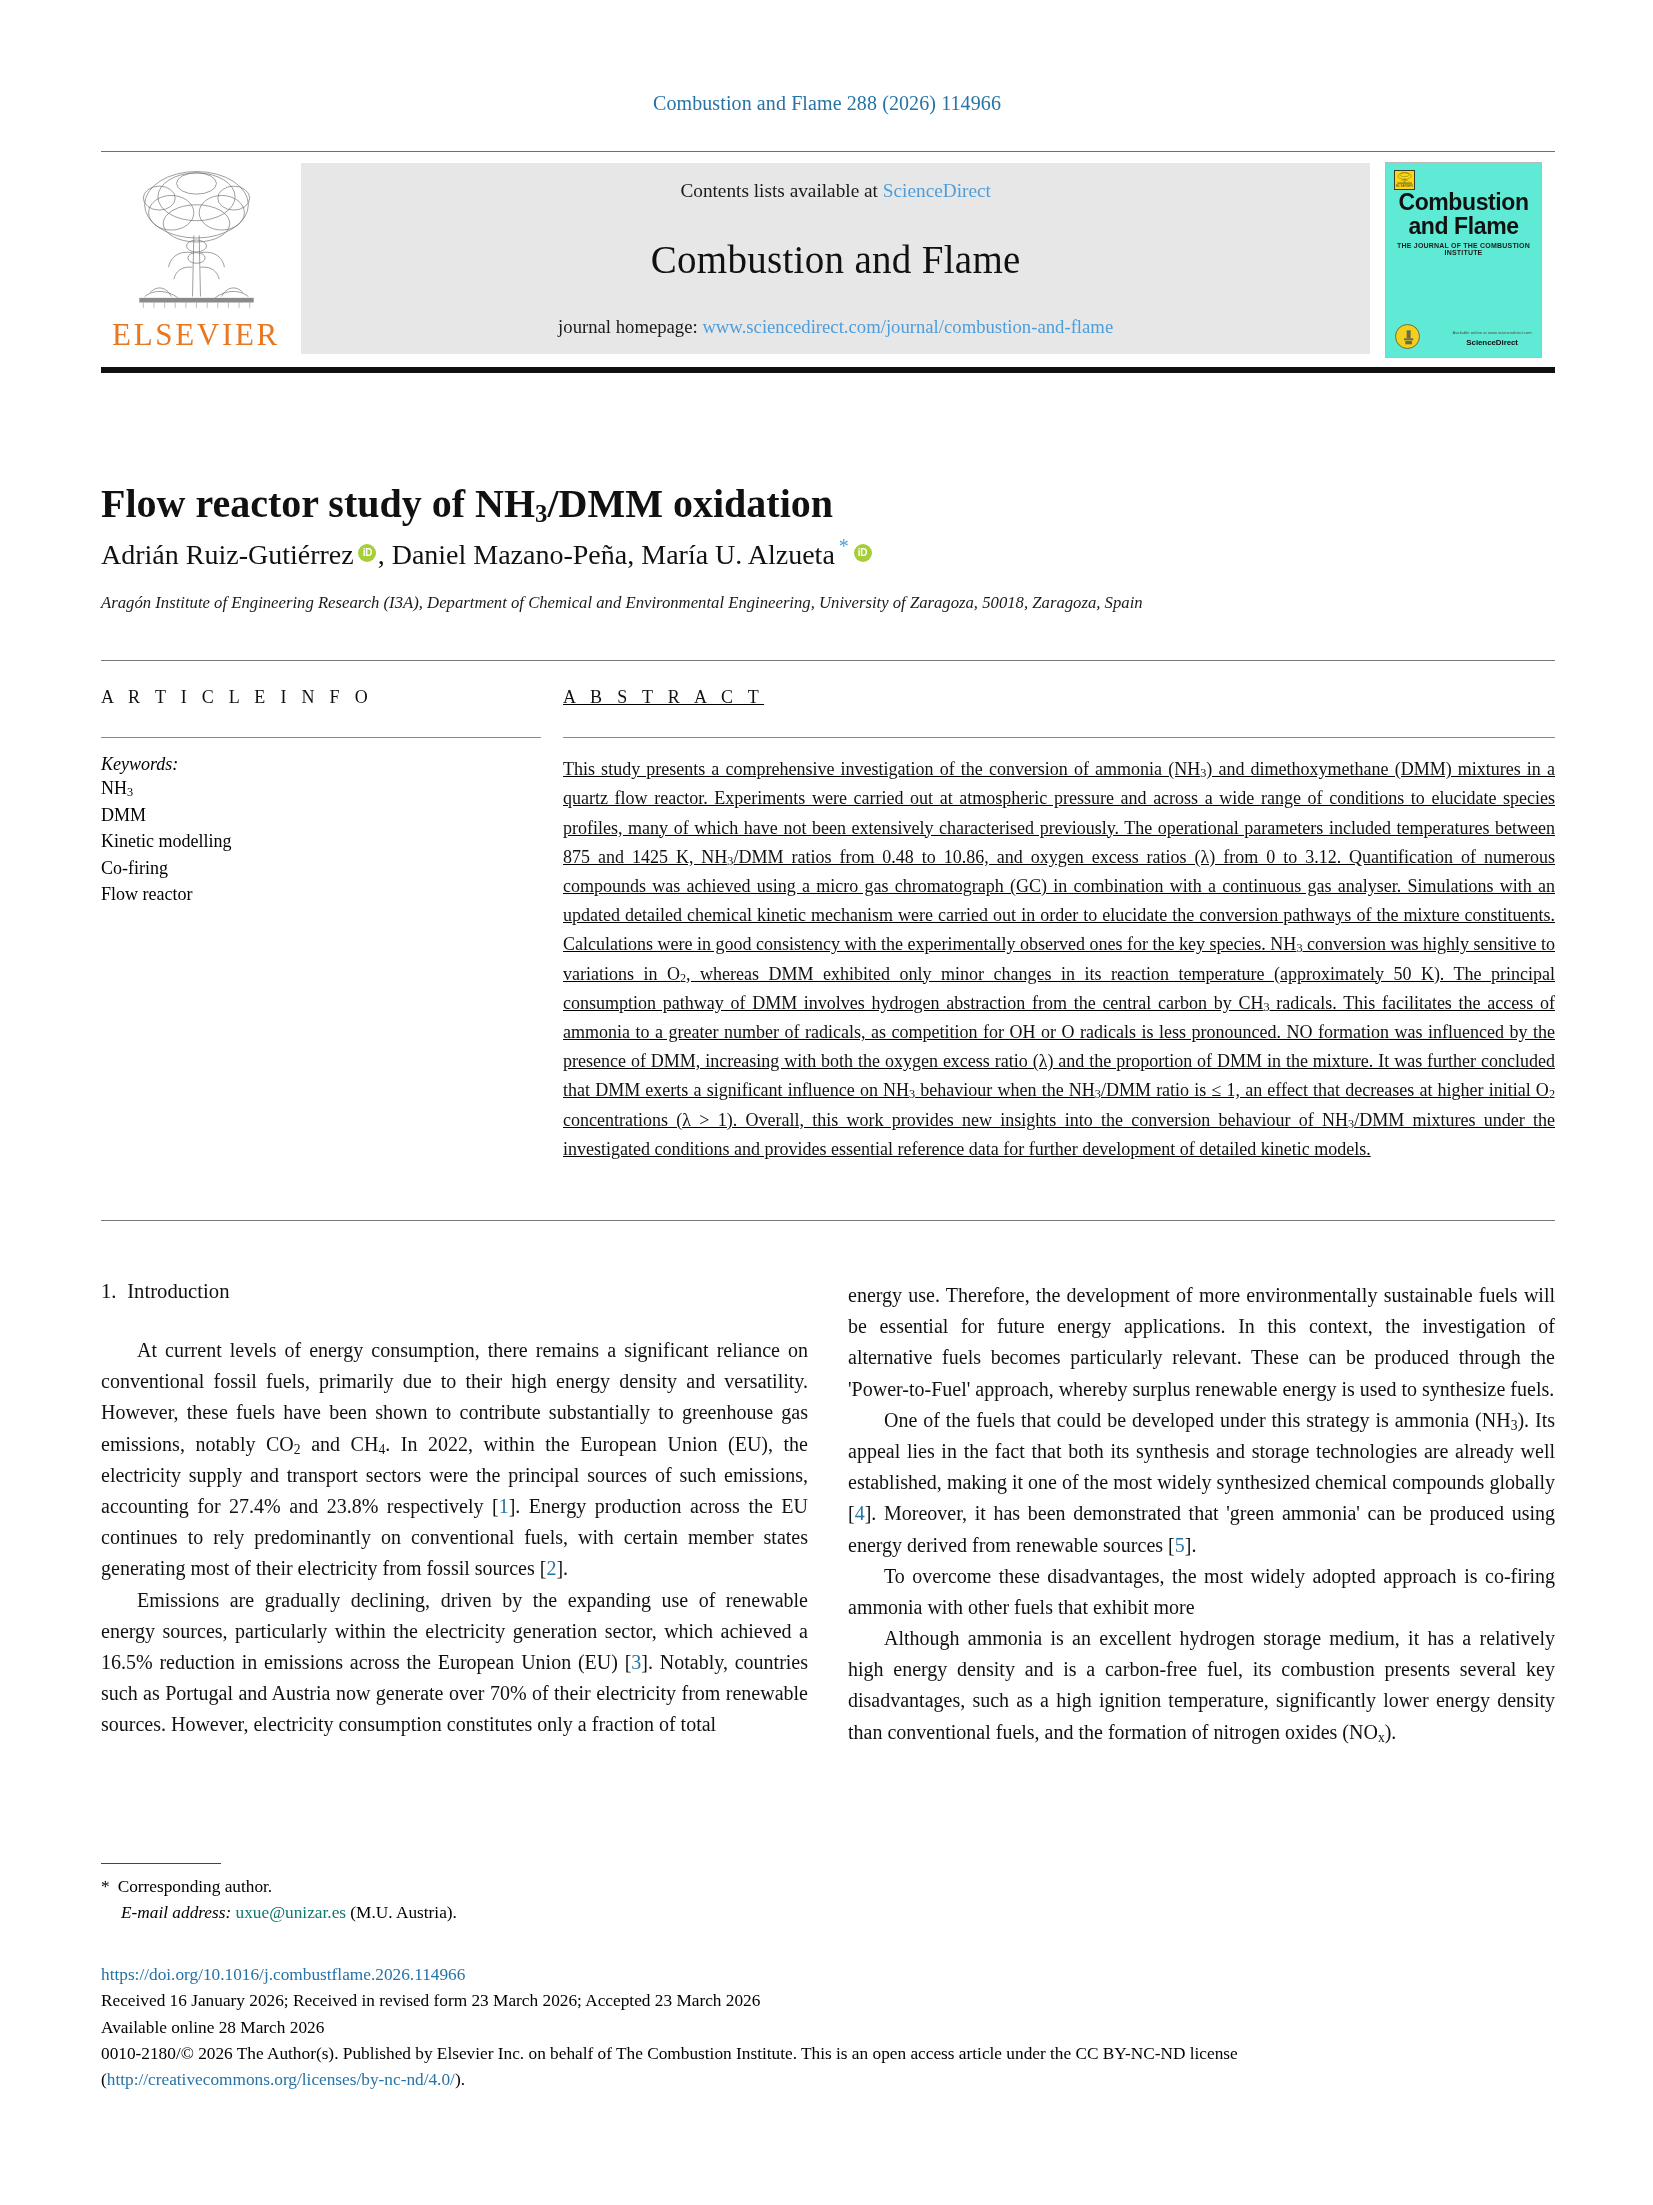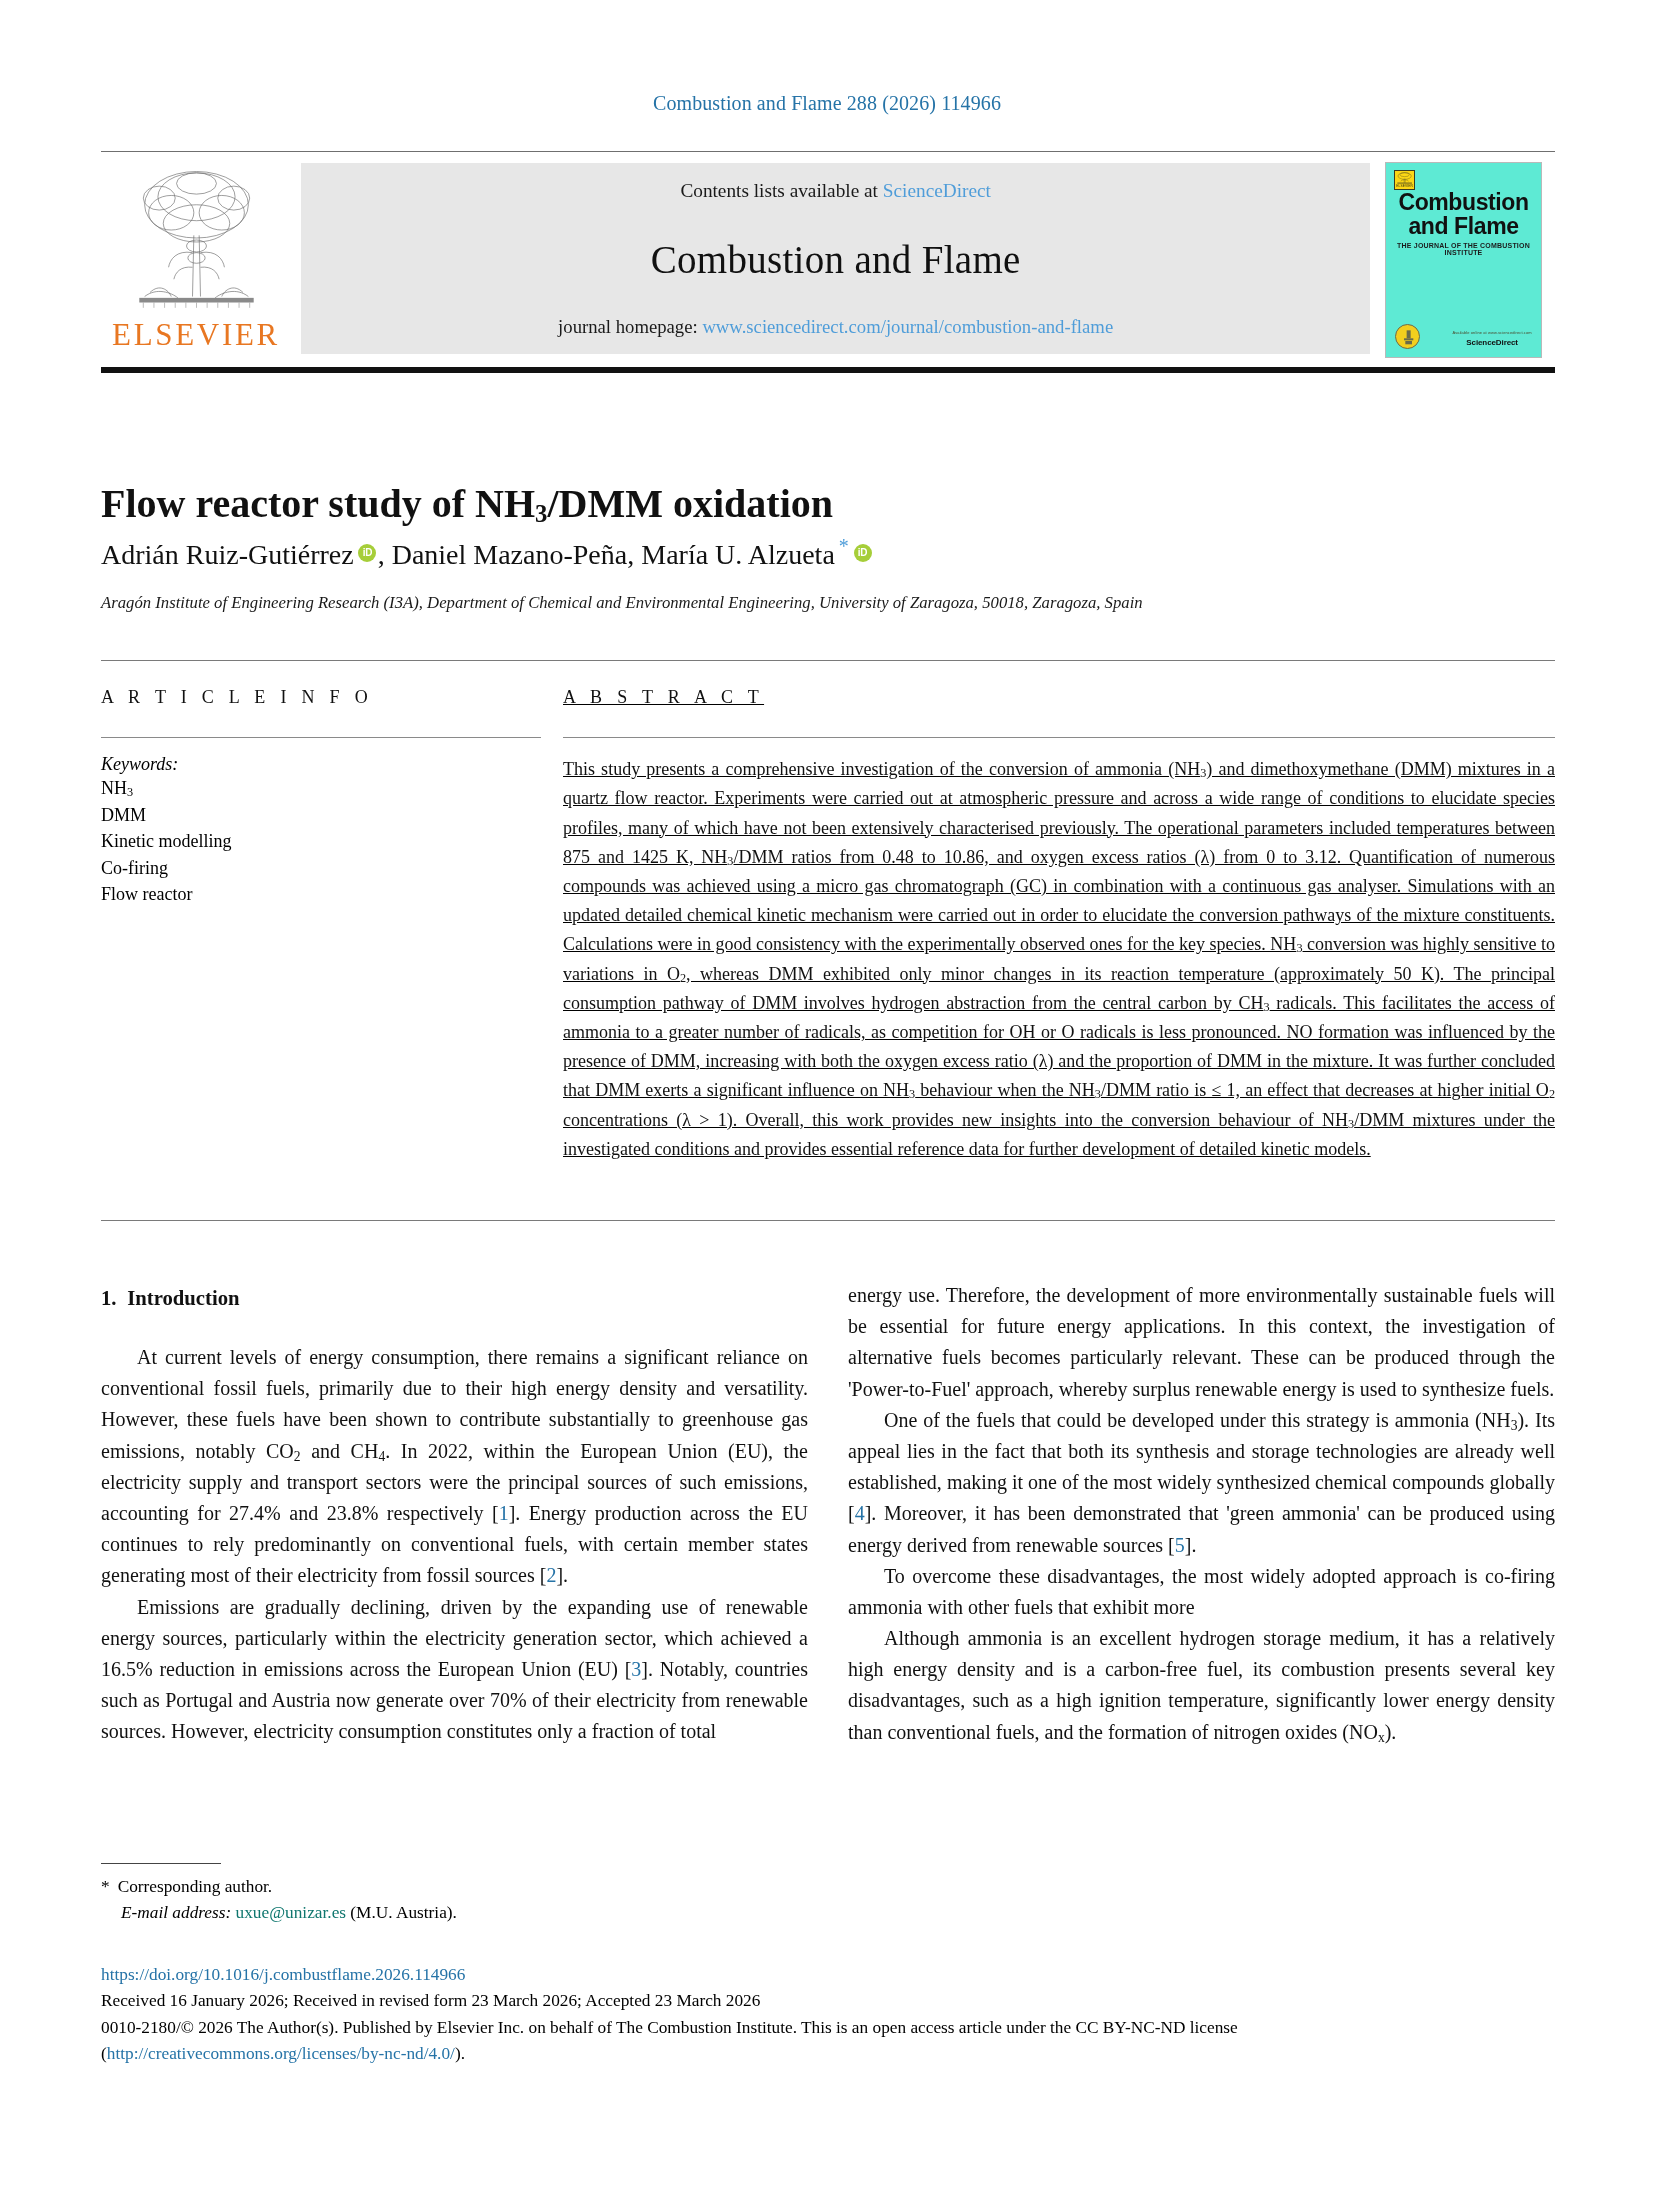--- a/index.html
+++ b/index.html
@@ -256,24 +256,23 @@
   .body-left {
     position: absolute;
     top: 1280px; left: 101px; width: 707px;
   }
   .body-right {
     position: absolute;
     top: 1280px; left: 848px; width: 707px;
   }
   .sec-title {
     font-size: 20.7px;
-    font-weight: bold;
+    font-weight: normal;
     margin-bottom: 32px;
     color: #111111;
-    margin-top: 7px;
   }
   .sec-title .num { margin-right: 10.7px; }
   .para {
     font-size: 20px;
     line-height: 1.56;
     text-align: justify;
     text-indent: 36px;
     color: #111111;
     margin: 0;
     hyphens: auto;
@@ -440,18 +439,19 @@
 
   <div class="foot-rule"></div>
   <div class="footnotes">
     <div><span class="star">*</span><span>Corresponding author.</span></div>
     <div class="fn-indent"><span class="fn-italic">E-mail address:</span> <span class="mail-link">uxue@unizar.es</span> <span>(M.U. Austria).</span></div>
   </div>
 
   <div class="footer-block">
     <div class="doi-link">https://doi.org/10.1016/j.combustflame.2026.114966</div>
     <div>Received 16 January 2026; Received in revised form 23 March 2026; Accepted 23 March 2026</div>
+    <div>Available online 28 March 2026</div>
     <div>0010-2180/© 2026 The Author(s). Published by Elsevier Inc. on behalf of The Combustion Institute. This is an open access article under the CC BY-NC-ND license</div>
     <div><span>(</span><span class="cc-link">http://creativecommons.org/licenses/by-nc-nd/4.0/</span><span>).</span></div>
   </div>
 
 </div>
 
 
 </body></html>

